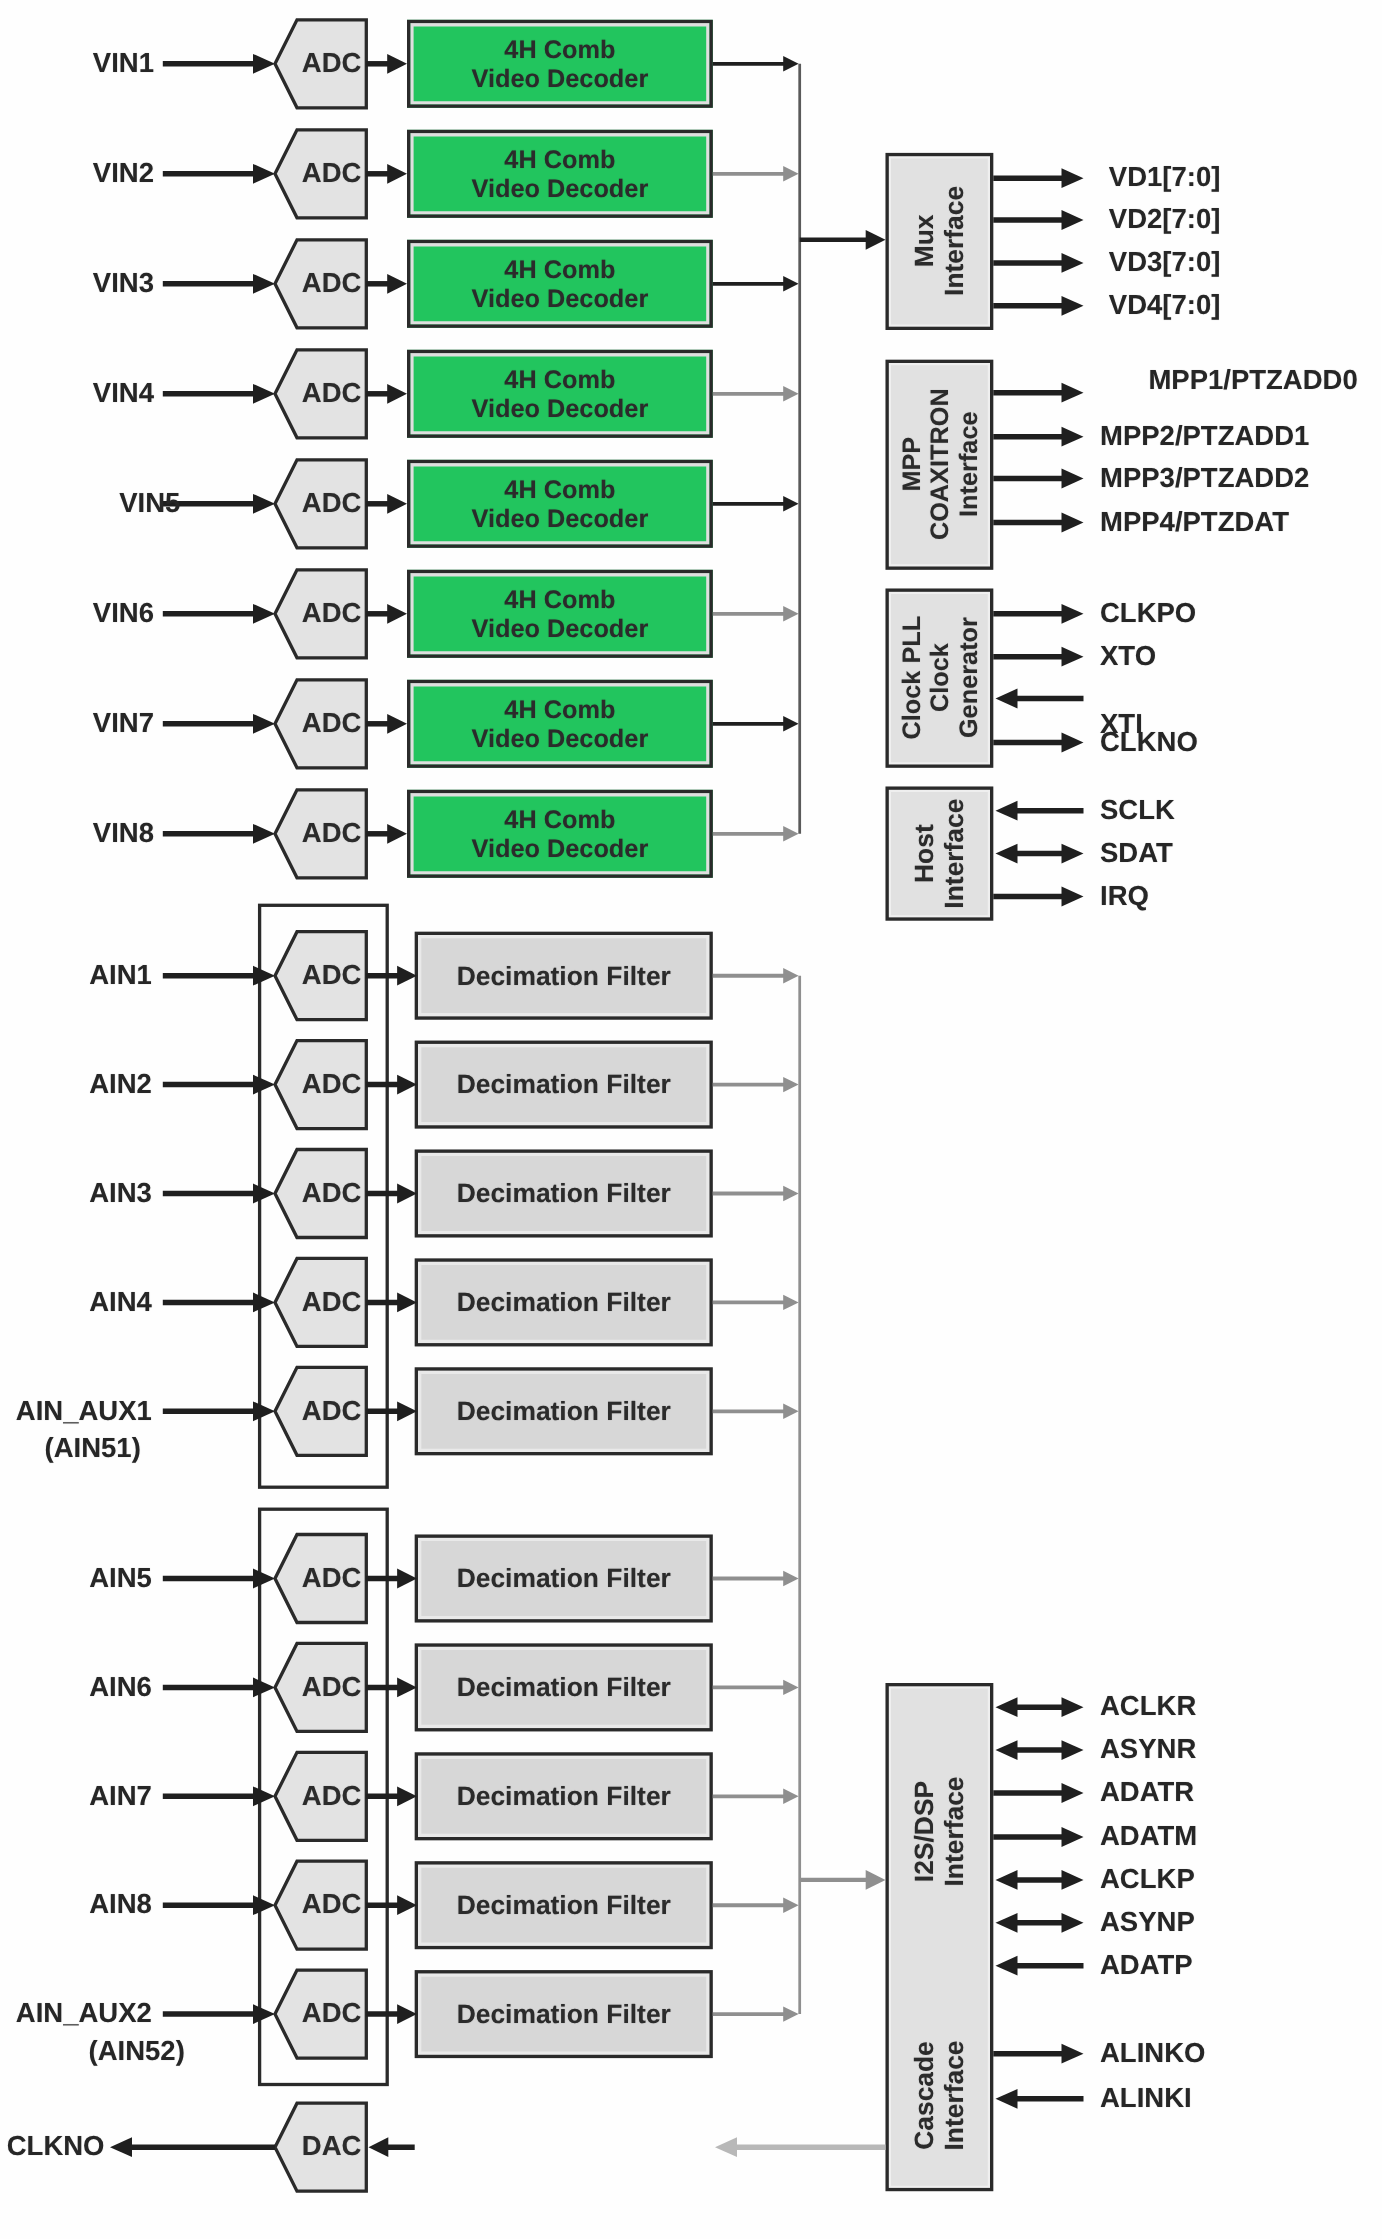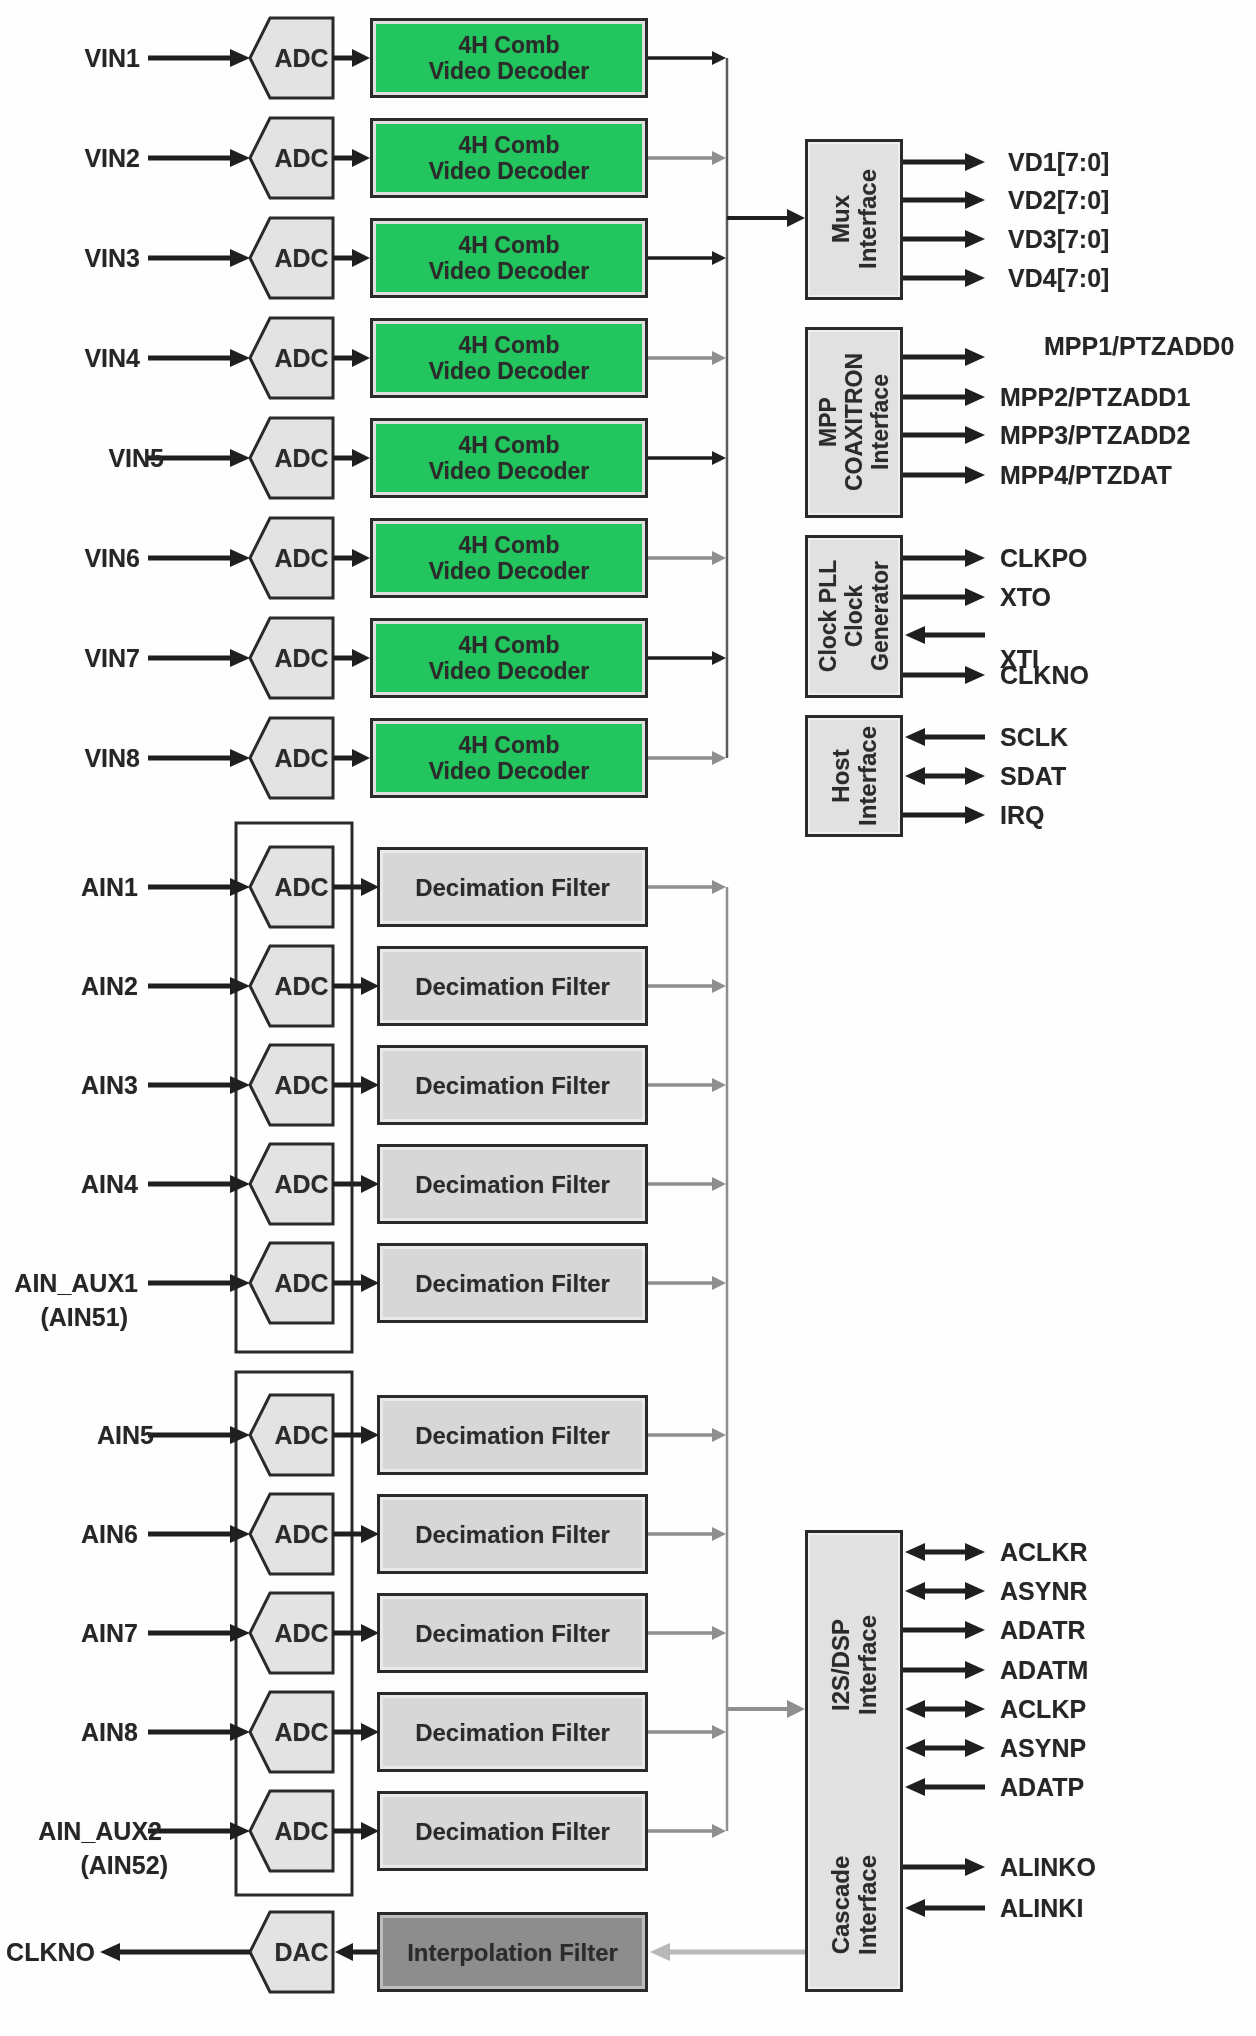--- a/index.html
+++ b/index.html
@@ -76,23 +76,20 @@
       <div class="rot" style="left:46px;top:132px;">
         <div>I2S/DSP</div>
         <div>Interface</div>
       </div>
       <div class="rot" style="left:46px;top:372px;">
         <div>Cascade</div>
         <div>Interface</div>
       </div>
     </div>
 
-    <div class="box interp" style="left:377px;top:1912px;width:271px;height:80px;">
-      <div class="boxtext" style="top:24px;font-size:24px;">Interpolation Filter</div>
-    </div>
 
   <div class="box decoder" style="left: 370px; top: 18px; width: 278px; height: 80px;">
         <div class="boxtext" style="top: 11px; font-size: 23px; line-height: 26px;">4H Comb</div>
         <div class="boxtext" style="top: 37px; font-size: 23px; line-height: 26px;">Video Decoder</div>
       </div>
       <div class="box decoder" style="left: 370px; top: 118px; width: 278px; height: 80px;">
         <div class="boxtext" style="top: 11px; font-size: 23px; line-height: 26px;">4H Comb</div>
         <div class="boxtext" style="top: 37px; font-size: 23px; line-height: 26px;">Video Decoder</div>
       </div>
       <div class="box decoder" style="left: 370px; top: 218px; width: 278px; height: 80px;">
@@ -393,27 +390,27 @@
       <div class="glyph" style="left: 270px; top: 887px; width: 63px;">ADC</div>
       <div class="pinlabel r" style="left: 0px; top: 986px; width: 138px;">AIN2</div>
       <div class="glyph" style="left: 270px; top: 986px; width: 63px;">ADC</div>
       <div class="pinlabel r" style="left: 0px; top: 1085px; width: 138px;">AIN3</div>
       <div class="glyph" style="left: 270px; top: 1085px; width: 63px;">ADC</div>
       <div class="pinlabel r" style="left: 0px; top: 1184px; width: 138px;">AIN4</div>
       <div class="glyph" style="left: 270px; top: 1184px; width: 63px;">ADC</div>
       <div class="pinlabel r" style="left: 0px; top: 1283px; width: 138px;">AIN_AUX1</div>
       <div class="pinlabel r" style="left: 0px; top: 1317px; width: 128px;">(AIN51)</div>
       <div class="glyph" style="left: 270px; top: 1283px; width: 63px;">ADC</div>
-      <div class="pinlabel r" style="left: 16px; top: 1435px; width: 138px;">AIN5</div>
+      <div class="pinlabel r" style="left: 0px; top: 1435px; width: 138px;">AIN5</div>
       <div class="glyph" style="left: 270px; top: 1435px; width: 63px;">ADC</div>
       <div class="pinlabel r" style="left: 0px; top: 1534px; width: 138px;">AIN6</div>
       <div class="glyph" style="left: 270px; top: 1534px; width: 63px;">ADC</div>
       <div class="pinlabel r" style="left: 0px; top: 1633px; width: 138px;">AIN7</div>
       <div class="glyph" style="left: 270px; top: 1633px; width: 63px;">ADC</div>
       <div class="pinlabel r" style="left: 0px; top: 1732px; width: 138px;">AIN8</div>
       <div class="glyph" style="left: 270px; top: 1732px; width: 63px;">ADC</div>
-      <div class="pinlabel r" style="left: 0px; top: 1831px; width: 138px; margin-left: 24px;">AIN_AUX2</div>
+      <div class="pinlabel r" style="left: 0px; top: 1831px; width: 138px;">AIN_AUX2</div>
       <div class="pinlabel r" style="left: 0px; top: 1865px; width: 128px; margin-left: 40px;">(AIN52)</div>
       <div class="glyph" style="left: 270px; top: 1831px; width: 63px;">ADC</div>
       <div class="glyph" style="left: 270px; top: 1952px; width: 63px;">DAC</div>
       <div class="pinlabel r" style="left: 0px; top: 1952px; width: 95px;">CLKNO</div>
     </div>
 </div>
 
 </body></html>

